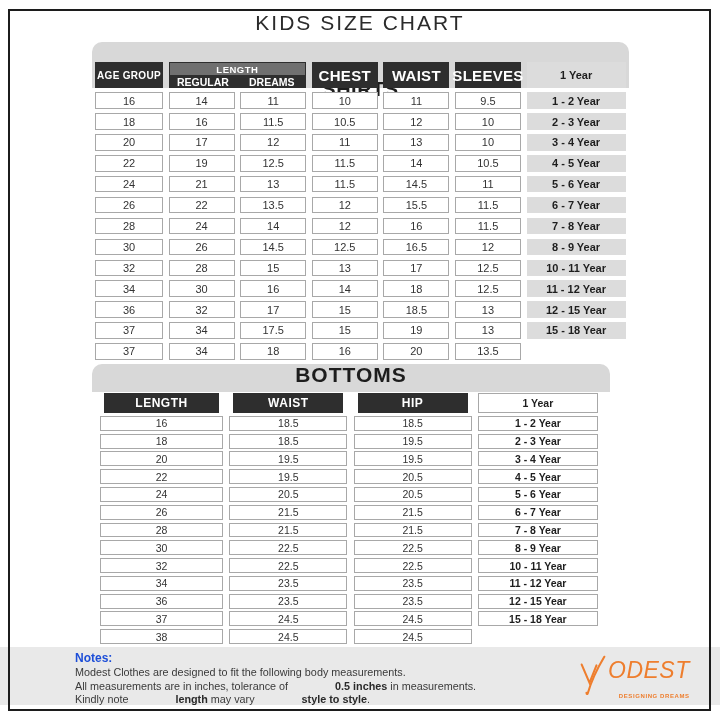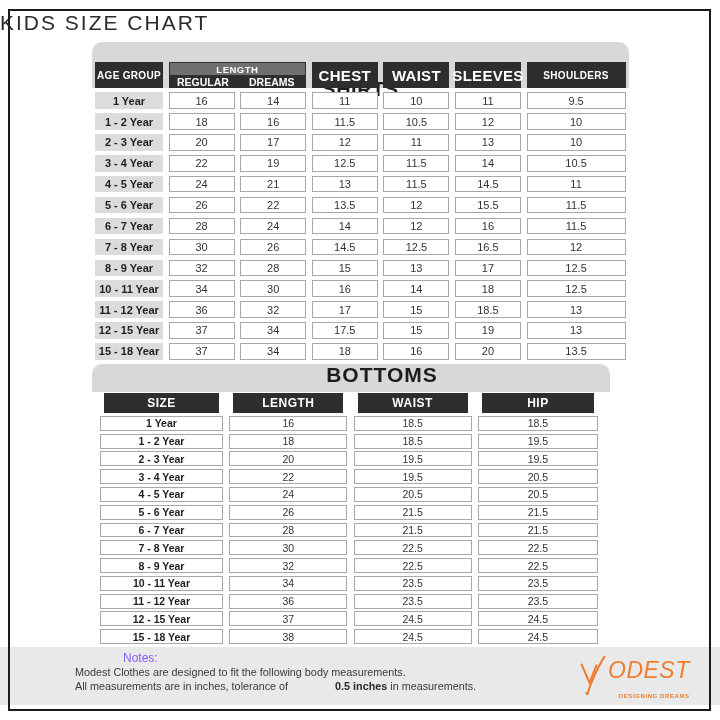--- a/index.html
+++ b/index.html
@@ -3,21 +3,21 @@
 <meta charset="utf-8">
 <style>
   html,body{margin:0;padding:0;}
   body{
     width:720px;height:720px;position:relative;background:#ffffff;
     font-family:"Liberation Sans", sans-serif;overflow:hidden;
   }
   
   #notes-bar{position:absolute;left:0;right:0;top:647px;height:58px;background:var(--notesbg);}
   #frame{position:absolute;left:8px;top:9px;width:699px;height:698px;border:2px solid #1c1c1c;pointer-events:none;z-index:9;}
-  #page-title{position:absolute;left:0;top:11px;width:720px;
+  #page-title{position:absolute;left:0;top:11px;width:720px;text-align:center;
     font-size:21px;font-weight:500;letter-spacing:2px;color:#2b2b2b;}
   
   #shirts-panel{position:absolute;left:92px;top:42px;width:537px;height:46px;
     background:var(--panel);border-radius:10px 10px 0 0;}
   #shirts-title{position:absolute;left:92px;top:41px;width:537px;text-align:center;
     font-size:20px;font-weight:800;color:#1d1d1d;letter-spacing:0.5px;margin-top:37px;}
   #shirts-grid{position:absolute;left:95px;top:62px;display:grid;
     grid-template-columns:68px 66px 66px 66px 66px 66px 99px;
     grid-template-rows:26px;grid-auto-rows:16.5px;column-gap:5.6px;row-gap:4.4px;}
   .s-head{background:var(--dark);color:#fff;font-weight:700;display:flex;
@@ -28,32 +28,32 @@
     font-size:9.5px;font-weight:700;display:flex;align-items:center;justify-content:center;letter-spacing:0.5px;}
   #length-sub{flex:1;display:flex;color:#fff;font-weight:700;font-size:10.5px;}
   #length-sub span{flex:1;display:flex;align-items:center;justify-content:center;}
   .cell{display:flex;align-items:center;justify-content:center;font-size:11px;color:#333;
     background:#fff;border:1px solid var(--cellborder);box-sizing:border-box;}
   .cell.age{background:var(--agecell);border:none;font-weight:700;color:#1e1e1e;}
   
   #bottoms-panel{position:absolute;left:92px;top:364px;width:518px;height:28px;
     background:var(--panel);border-radius:10px 10px 0 0;}
   #bottoms-title{position:absolute;left:92px;top:363px;width:518px;text-align:center;
-    font-size:21px;font-weight:800;color:#1d1d1d;letter-spacing:1px;margin-left:31px;}
+    font-size:21px;font-weight:800;color:#1d1d1d;letter-spacing:1px;}
   #bottoms-grid{position:absolute;left:100px;top:393px;display:grid;
     grid-template-columns:123px 118px 118px 120px;
     grid-template-rows:20px;grid-auto-rows:14.9px;column-gap:6.3px;row-gap:2.9px;}
   .b-head{background:var(--dark);color:#fff;font-weight:700;font-size:12px;margin:0 4px;
     display:flex;align-items:center;justify-content:center;letter-spacing:0.5px;}
   .bcell{display:flex;align-items:center;justify-content:center;font-size:10.5px;color:#333;
     background:#fff;border:1px solid var(--cellborder);box-sizing:border-box;}
   .bcell.size{font-weight:700;color:#1e1e1e;}
   
   #notes-text{position:absolute;left:75px;top:651px;z-index:10;}
-  #notes-label{font-size:12px;font-weight:400;color:#8b5cf6;margin-bottom:1px;margin-left:48px;}
+  #notes-label{font-size:12px;font-weight:700;color:#1d4ed8;margin-bottom:1px;}
   .note-line{font-size:10.8px;color:#3a3a3a;line-height:13.5px;}
   .note-line b{color:#2a2a2a;padding-left:44px;}
   #logo{position:absolute;left:578px;top:655px;z-index:10;color:var(--accent);}
   #logo-row{display:flex;align-items:flex-start;font-style:italic;}
   #logo-word{font-size:23px;font-weight:500;letter-spacing:0.5px;line-height:30px;}
   #logo-tagline{font-size:6px;letter-spacing:0.6px;text-align:right;margin-top:-2px;
     margin-left:28px;font-weight:700;}
 </style>
 </head>
 <body style="--accent: #EE7E2E; --dark: #2e2e2e; --panel: #d8d8d8; --agecell: #dcdcdc; --cellborder: #a8a8a8; --notesbg: #e9e9e9;">
@@ -70,21 +70,20 @@
   <div id="length-head">
     <div id="length-strip">LENGTH</div>
     <div id="length-sub">
       <span>REGULAR</span>
       <span>DREAMS</span>
     </div>
   </div>
   <div class="s-head">CHEST</div>
   <div class="s-head">WAIST</div>
   <div class="s-head">SLEEVES</div>
-  <div class="s-head small">SHOULDERS</div>
 <div class="cell age">1 Year</div>
     <div class="cell">16</div>
     <div class="cell">14</div>
     <div class="cell">11</div>
     <div class="cell">10</div>
     <div class="cell">11</div>
     <div class="cell">9.5</div>
     <div class="cell age">1 - 2 Year</div>
     <div class="cell">18</div>
     <div class="cell">16</div>
@@ -168,21 +167,20 @@
     <div class="cell">18</div>
     <div class="cell">16</div>
     <div class="cell">20</div>
     <div class="cell">13.5</div>
   </div>
 
 <div id="bottoms-panel"></div>
 <div id="bottoms-title">BOTTOMS</div>
 
 <div id="bottoms-grid">
-  <div class="b-head">SIZE</div>
   <div class="b-head">LENGTH</div>
   <div class="b-head">WAIST</div>
   <div class="b-head">HIP</div>
 <div class="bcell size">1 Year</div>
     <div class="bcell">16</div>
     <div class="bcell">18.5</div>
     <div class="bcell">18.5</div>
     <div class="bcell size">1 - 2 Year</div>
     <div class="bcell">18</div>
     <div class="bcell">18.5</div>
@@ -230,20 +228,21 @@
     <div class="bcell size">15 - 18 Year</div>
     <div class="bcell">38</div>
     <div class="bcell">24.5</div>
     <div class="bcell">24.5</div>
   </div>
 
 <div id="notes-text">
   <div id="notes-label">Notes:</div>
   <div class="note-line">Modest Clothes are designed to fit the following body measurements.</div>
   <div class="note-line"><span>All measurements are in inches, tolerance of </span><b>0.5 inches</b><span> in measurements.</span></div>
+  <div class="note-line"><span>Kindly note </span><b>length</b><span> may vary </span><b>style to style</b><span>.</span></div>
 </div>
 
 <div id="logo">
   <div id="logo-row">
     <svg width="30" height="40" viewBox="0 0 30 46">
       <path d="M2 11 L11 32 L19 12" fill="none" stroke="#EE7E2E" stroke-width="2.4" stroke-linecap="round"></path>
       <path d="M28 2 C22 12 13 30 9 44 C8.5 45.5 7.5 45 7.5 43.5" fill="none" stroke="#EE7E2E" stroke-width="2.4" stroke-linecap="round"></path>
     </svg>
     <span id="logo-word">ODEST</span>
   </div>

